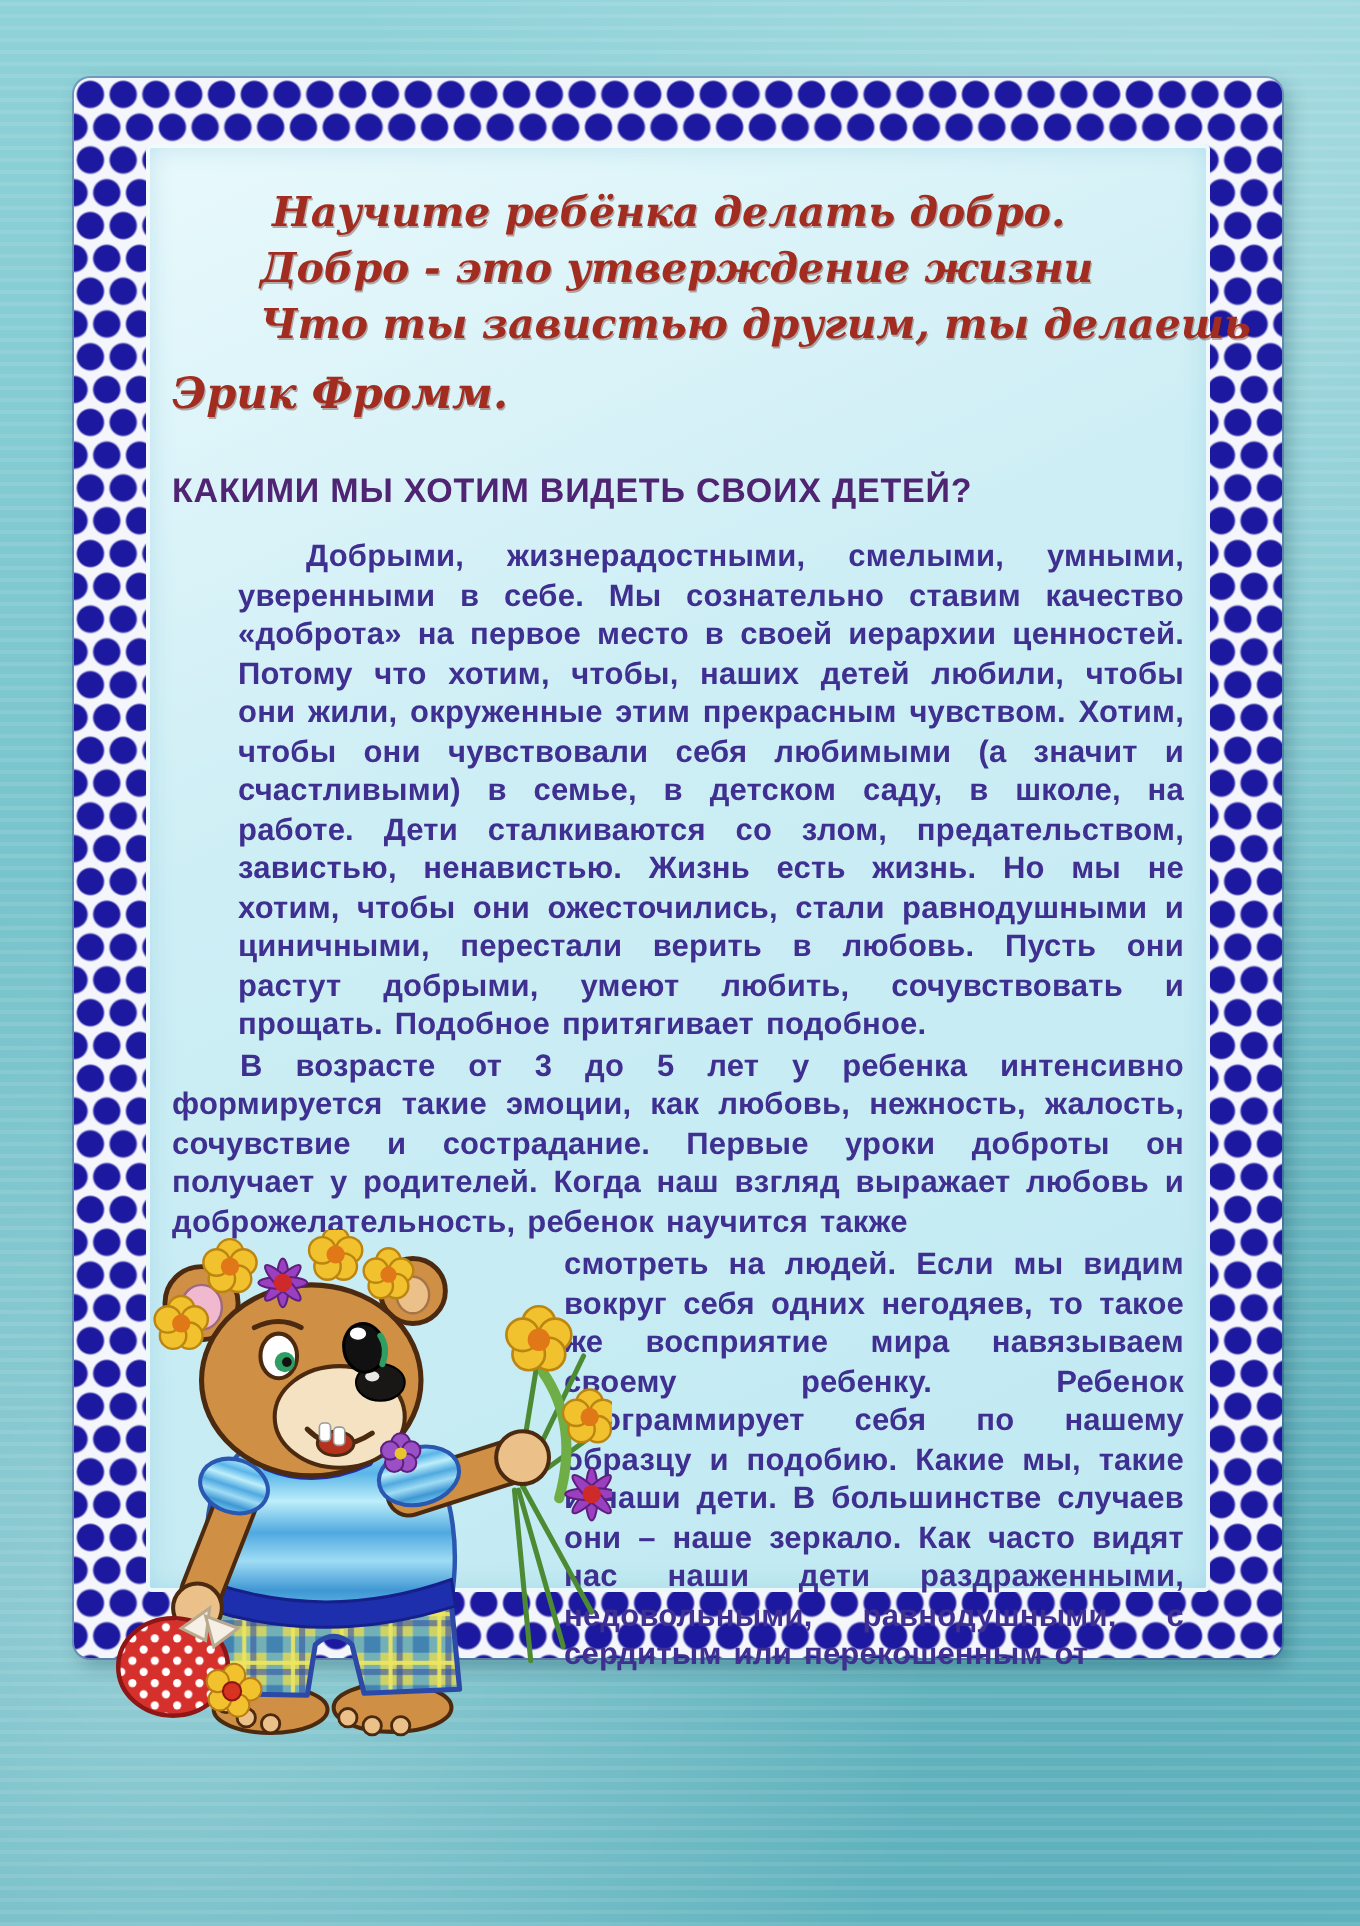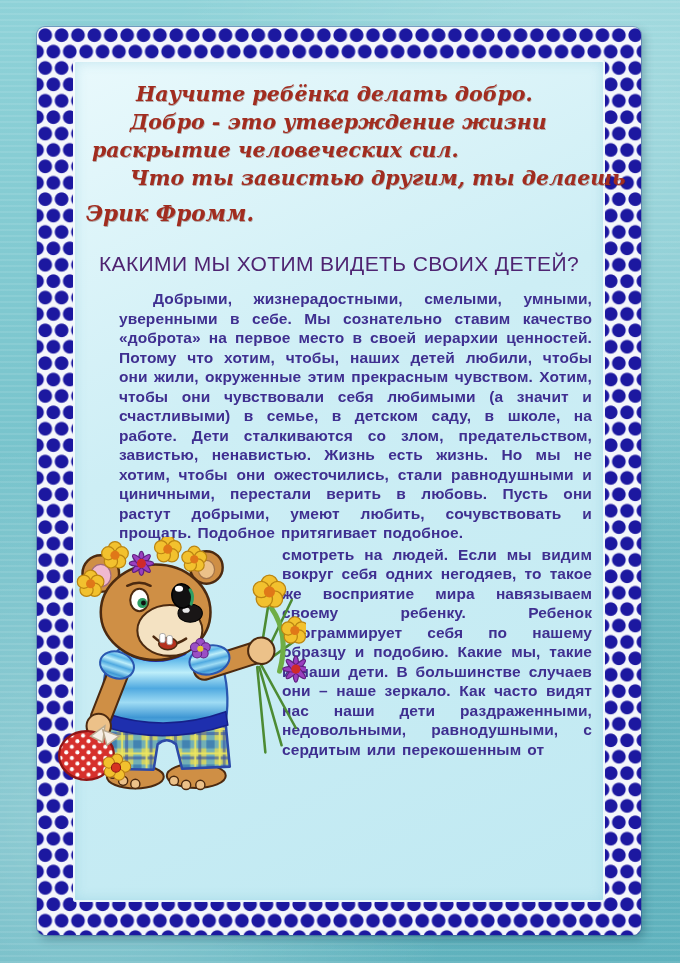--- a/index.html
+++ b/index.html
@@ -13,21 +13,21 @@
     background-color:var(--outer,#79c2cb);
     background-image:
       repeating-linear-gradient(0deg, rgba(255,255,255,.09) 0 2px, rgba(255,255,255,0) 2px 6px),
       radial-gradient(circle at 12% 85%, rgba(255,255,255,.28), rgba(255,255,255,0) 38%),
       radial-gradient(circle at 88% 12%, rgba(255,255,255,.22), rgba(255,255,255,0) 42%),
       radial-gradient(circle at 80% 75%, rgba(20,90,110,.12), rgba(20,90,110,0) 45%),
       linear-gradient(180deg,#8fd2d8 0%, #74c1ca 55%, #63b6c1 100%);
   }
   
   .frame{
-    position:absolute;left:37px;top:27px;width:604px;height:908px;
+    position:absolute;left:37px;top:39px;width:604px;height:790px;
     box-sizing:border-box;padding:33px 36px;
     border-radius:8px;
     background-color:var(--band,#f4f6fb);
     background-image:
       radial-gradient(circle at 8.2px 8.2px, var(--dot,#1c18a0) 6.3px, rgba(0,0,0,0) 7.3px),
       radial-gradient(circle at 8.2px 8.2px, var(--dot,#1c18a0) 6.3px, rgba(0,0,0,0) 7.3px);
     background-size:16.4px 32.8px, 16.4px 32.8px;
     background-position:0 0, 8.2px 16.4px;
     box-shadow:0 0 0 1px rgba(25,25,140,.28), 3px 4px 10px rgba(0,45,65,.3);
   }
@@ -50,21 +50,21 @@
   }
   .qline{white-space:nowrap;}
   .qline.i1{padding-left:50px;}
   .qline.i2{padding-left:44px;}
   .qline.i3{padding-left:6px;}
   .qline.i4{padding-left:44px;}
   .qline.i5{padding-left:10px;}
   .qauthor{text-align:left;padding-right:50px;margin-top:8px;font-size:21.5px;white-space:nowrap;}
   
   .heading{
-    font-size:21px;font-weight:normal;text-align:center;
+    font-size:17px;font-weight:bold;text-align:left;
     letter-spacing:.4px;color:var(--heading,#4f2472);
     margin:24px 0 13px 0;
   }
   
   .body{
     font-size:15.5px;line-height:19.5px;font-weight:bold;
     color:var(--ink,#3f2f90);
     text-align:justify;letter-spacing:.1px;word-spacing:1.6px;
     margin:0;
   }
@@ -82,28 +82,28 @@
 </head>
 <body>
 
 <div class="canvas">
   <div class="frame">
     <div class="page">
 
       <div class="quote">
         <div class="qline i1">Научите ребёнка делать добро.</div>
         <div class="qline i2">Добро - это утверждение жизни</div>
-        <div class="qline i3">раскрытие человеческих сил.</div>
         <div class="qline i4">Что ты завистью другим, ты делаешь</div>
         <div class="qauthor">Эрик Фромм.</div>
       </div>
 
       <h1 class="heading">КАКИМИ МЫ ХОТИМ ВИДЕТЬ СВОИХ ДЕТЕЙ?</h1>
 
       <p class="body p1">Добрыми, жизнерадостными, смелыми, умными, уверенными в себе. Мы сознательно ставим качество «доброта» на первое место в своей иерархии ценностей. Потому что хотим, чтобы, наших детей любили, чтобы они жили, окруженные этим прекрасным чувством. Хотим, чтобы они чувствовали себя любимыми (а значит и счастливыми) в семье, в детском саду, в школе, на работе. Дети сталкиваются со злом, предательством, завистью, ненавистью. Жизнь есть жизнь. Но мы не хотим, чтобы они ожесточились, стали равнодушными и циничными, перестали верить в любовь. Пусть они растут добрыми, умеют любить, сочувствовать и прощать. Подобное притягивает подобное.</p>
+      <p class="body p2">В возрасте от 3 до 5 лет у ребенка интенсивно формируется такие эмоции, как любовь, нежность, жалость, сочувствие и сострадание. Первые уроки доброты он получает у родителей. Когда наш взгляд выражает любовь и доброжелательность, ребенок научится также</p>
 
       <div class="wrap">
         <div class="bear-float"></div>
         <p class="body beside">смотреть на людей. Если мы видим вокруг себя одних негодяев, то такое же восприятие мира навязываем своему ребенку. Ребенок программирует себя по нашему образцу и подобию. Какие мы, такие и наши дети. В большинстве случаев они – наше зеркало. Как часто видят нас наши дети раздраженными, недовольными, равнодушными, с сердитым или перекошенным от</p>
 
         <svg class="bear-art" viewBox="0 0 250 250" aria-hidden="true">
           <defs>
             <linearGradient id="shirtG" x1="0" y1="0" x2="0" y2="1">
               <stop offset="0" stop-color="#b4e6f8"></stop>
               <stop offset="0.18" stop-color="#59b5e9"></stop>

